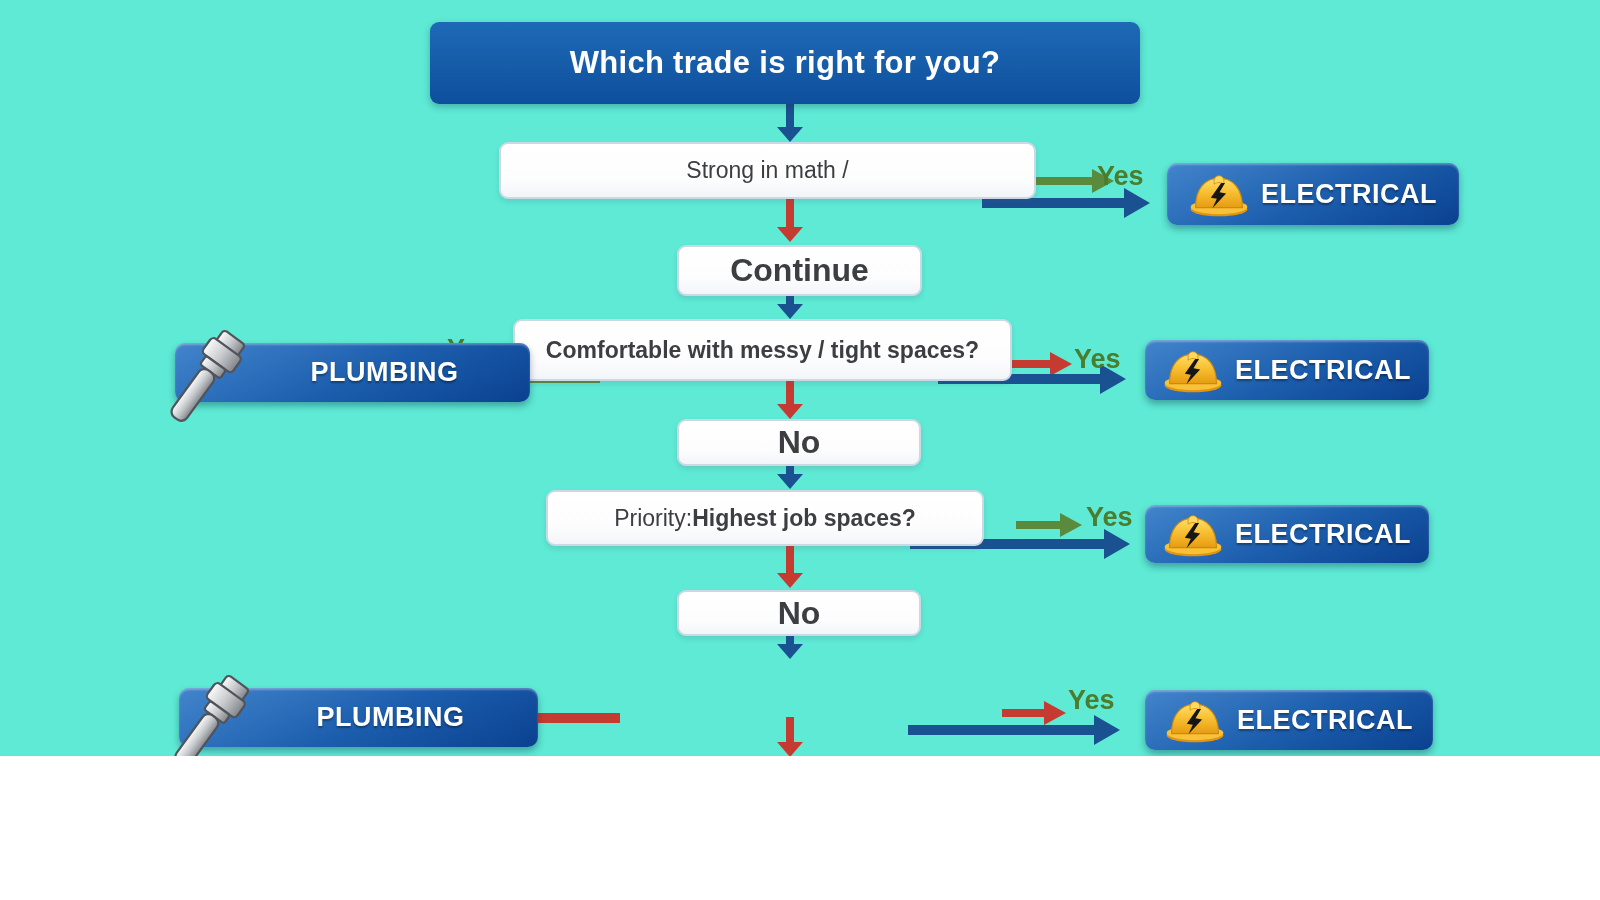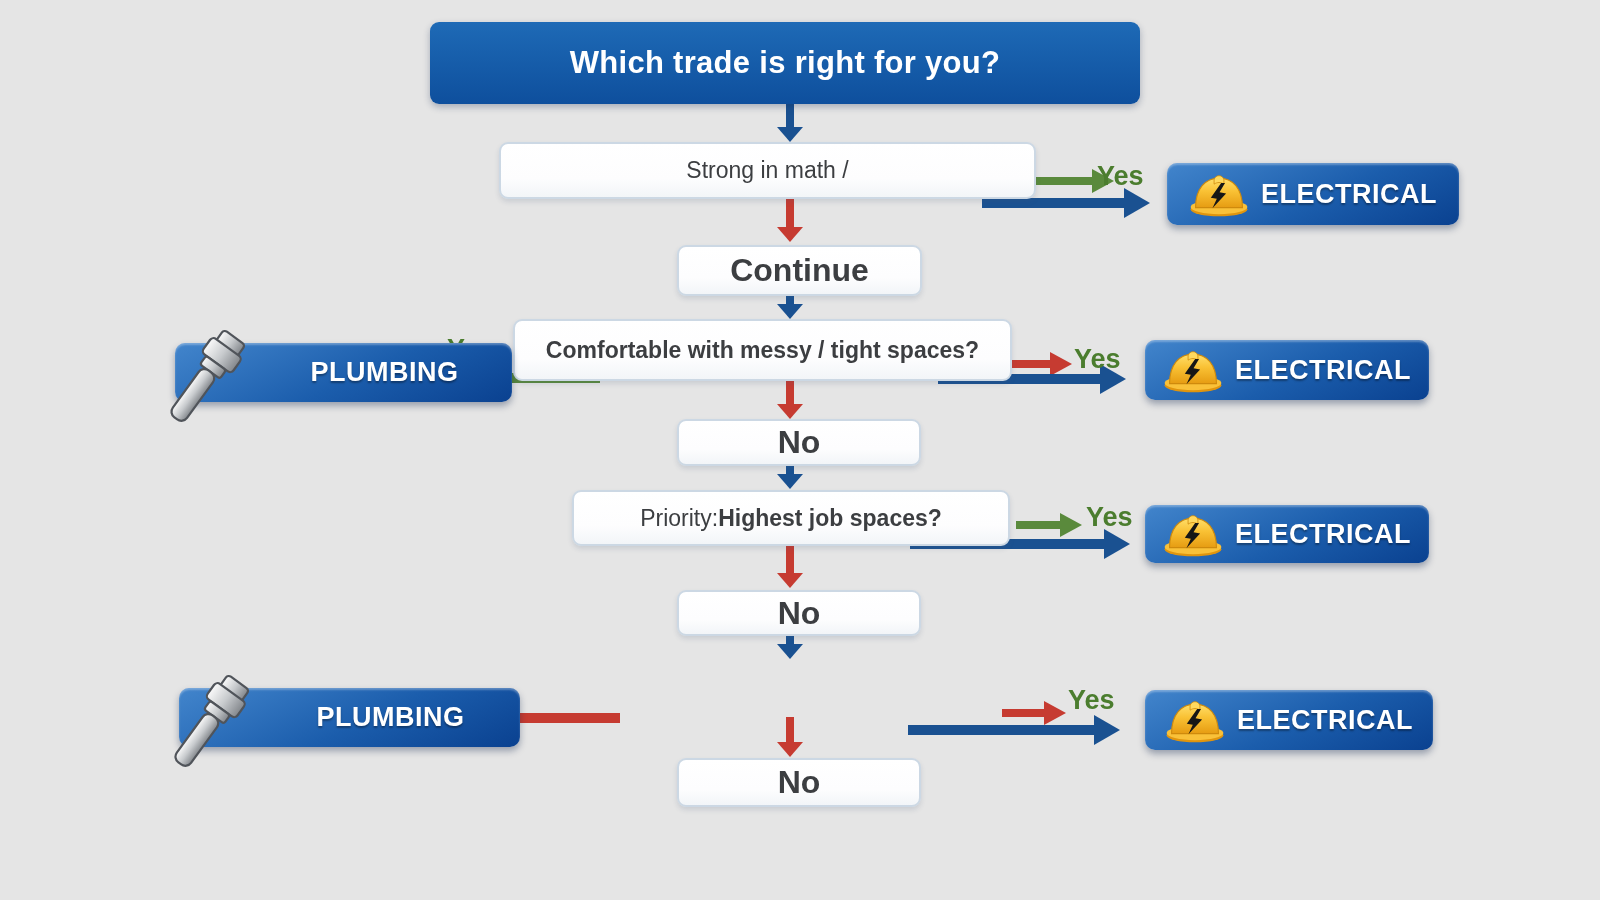--- a/index.html
+++ b/index.html
@@ -1,37 +1,37 @@
 <!DOCTYPE html>
 <html style="--brand-blue: #10529f; --arrow-blue: #1a5191; --arrow-red: #c63b31; --arrow-green: #5a8a3c; --yes-green: #4b7d2e;"><head>
 <meta charset="utf-8">
 <style>
   :root{
     --brand-blue:#10529f; --arrow-blue:#1a5191; --arrow-red:#c63b31;
     --arrow-green:#5a8a3c; --yes-green:#4b7d2e;
     --node-border:#ccd8e4; --text-dark:#3c3e41;
   }
   html,body{margin:0;padding:0;background:#fff;}
-  .canvas{position:relative;width:1600px;height:900px;background:#e5e5e5;overflow:hidden;
+  .canvas{position:relative;width:1600px;height:756px;background:#5eead4;overflow:hidden;
     font-family:"Liberation Sans",sans-serif;}
   .title-banner{position:absolute;display:flex;align-items:center;justify-content:center;
     color:#fff;font-size:31px;font-weight:bold;letter-spacing:.3px;
     background:linear-gradient(180deg,#1e6ab6,#0e4f9d);border-radius:9px;
     box-shadow:0 3px 7px rgba(20,40,80,.3);}
   .node{position:absolute;display:flex;align-items:center;justify-content:center;
     background:linear-gradient(180deg,#ffffff,#fdfdfe 65%,#f2f5f8);
     border:2px solid var(--node-border);border-radius:9px;
     box-shadow:0 3px 5px rgba(70,90,120,.16);color:var(--text-dark);font-size:23px;}
   .node .em{font-weight:bold;}
   .node.small{font-weight:bold;font-size:32px;}
   .badge{position:absolute;display:flex;align-items:center;justify-content:center;
     background:linear-gradient(155deg,#4285cc 0%,#1b5dac 55%,#0a4190 100%);
     border-radius:10px;box-shadow:0 4px 7px rgba(10,30,70,.35), inset 0 2px 2px rgba(255,255,255,.3);margin-left:17px;}
   .badge.electrical{gap:12px;padding:0 10px;}
-  .badge.plumbing{padding-left:86px;padding-right:4px;overflow:visible;}
+  .badge.plumbing{padding-left:86px;padding-right:22px;overflow:visible;}
   .badge-label{color:#fff;font-weight:bold;font-size:27px;letter-spacing:.5px;
     text-shadow:0 2px 2px rgba(0,0,0,.35);white-space:nowrap;}
   .wrench{position:absolute;left:-16px;top:-18px;line-height:0;}
   .hat{line-height:0;}
   .yes{position:absolute;color:var(--yes-green);font-size:27px;font-weight:bold;line-height:1;}
   .varrow{position:absolute;display:flex;flex-direction:column;align-items:center;width:26px;}
   .varrow .shaft{width:8px;flex:1;background:var(--c);}
   .varrow .head{width:0;height:0;border-left:13px solid transparent;border-right:13px solid transparent;
     border-top:15px solid var(--c);}
   .harrow{position:absolute;display:flex;align-items:center;}
@@ -155,21 +155,21 @@
 
   <div class="node" style="left:513px;top:319px;width:495px;height:58px">
     <span></span>
       <span class="em">Comfortable with messy / tight spaces?</span>
   </div>
 
   <div class="node small" style="left:677px;top:419px;width:240px;height:43px">
     <span>No</span>
   </div>
 
-  <div class="node" style="left:572px;top:490px;width:434px;height:52px">
+  <div class="node" style="left:546px;top:490px;width:434px;height:52px">
     <span>Priority: </span>
       <span class="em">Highest job spaces?</span>
   </div>
 
   <div class="node small" style="left:677px;top:590px;width:240px;height:42px">
     <span>No</span>
   </div>
 
 
   <div class="node small" style="left:677px;top:758px;width:240px;height:45px">

